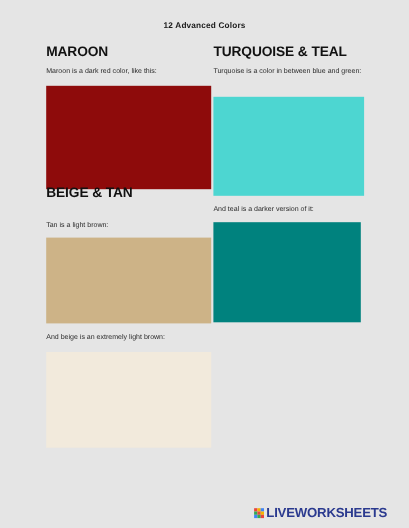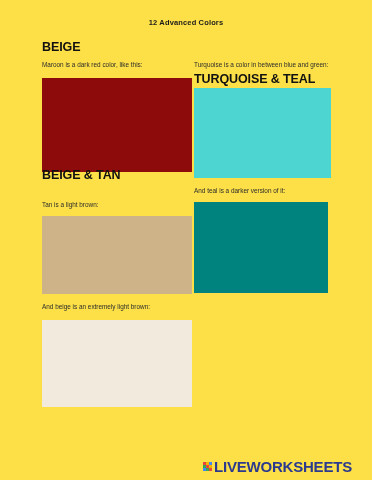--- a/index.html
+++ b/index.html
@@ -8,21 +8,21 @@
     background: #ffffff;
   }
   body {
     font-family: "Liberation Sans", sans-serif;
     -webkit-font-smoothing: antialiased;
   }
   .page {
     position: relative;
     width: 372px;
     height: 480px;
-    background: #fde047;
+    background: #e5e5e5;
     overflow: hidden;
     box-sizing: border-box;
   }
 
   
   .worksheet-title {
     position: absolute;
     top: 18px;
     left: 0;
     width: 372px;
@@ -97,40 +97,40 @@
   .brand-mark {
     width: 9px;
     height: 9px;
     display: grid;
     grid-template-columns: 1fr 1fr 1fr;
     grid-template-rows: 1fr 1fr 1fr;
     gap: 0.5px;
   }
   .brand-mark i { display: block; }
   .brand-text {
-    font-size: 15px;
+    font-size: 12px;
     font-weight: bold;
     color: #2b3a8f;
     letter-spacing: -0.2px;
     line-height: 11px;
   }
 </style>
 </head>
 <body>
 
 <div class="page">
 
   <div class="worksheet-title">12 Advanced Colors</div>
 
   <div class="columns">
 
     <div class="col col-left">
 
       <div class="blk" style="top:0px;">
-        <div class="section-heading">BEIGE</div>
+        <div class="section-heading">MAROON</div>
       </div>
       <div class="blk" style="top:20px;">
         <div class="caption">Maroon is a dark red color, like this:</div>
       </div>
       <div class="blk swatch" style="top:38px; height:94px; background:#8E0B0B;"></div>
 
       <div class="blk" style="top:128px;">
         <div class="section-heading">BEIGE &amp; TAN</div>
       </div>
       <div class="blk" style="top:160px;">
@@ -139,21 +139,21 @@
       <div class="blk swatch" style="top:176px; height:78px; background:#CDB387;"></div>
 
       <div class="blk" style="top:262px;">
         <div class="caption">And beige is an extremely light brown:</div>
       </div>
       <div class="blk swatch" style="top:280px; height:87px; background:#F2EADC;"></div>
     </div>
 
     <div class="col col-right">
 
-      <div class="blk" style="top:0px;margin-top:32px;">
+      <div class="blk" style="top:0px;">
         <div class="section-heading">TURQUOISE &amp; TEAL</div>
       </div>
       <div class="blk" style="top:20px;">
         <div class="caption">Turquoise is a color in between blue and green:</div>
       </div>
       <div class="blk swatch" style="top:48px; height:90px; background:#4DD6D1; width:137px;"></div>
 
       <div class="blk" style="top:146px;">
         <div class="caption">And teal is a darker version of it:</div>
       </div>

